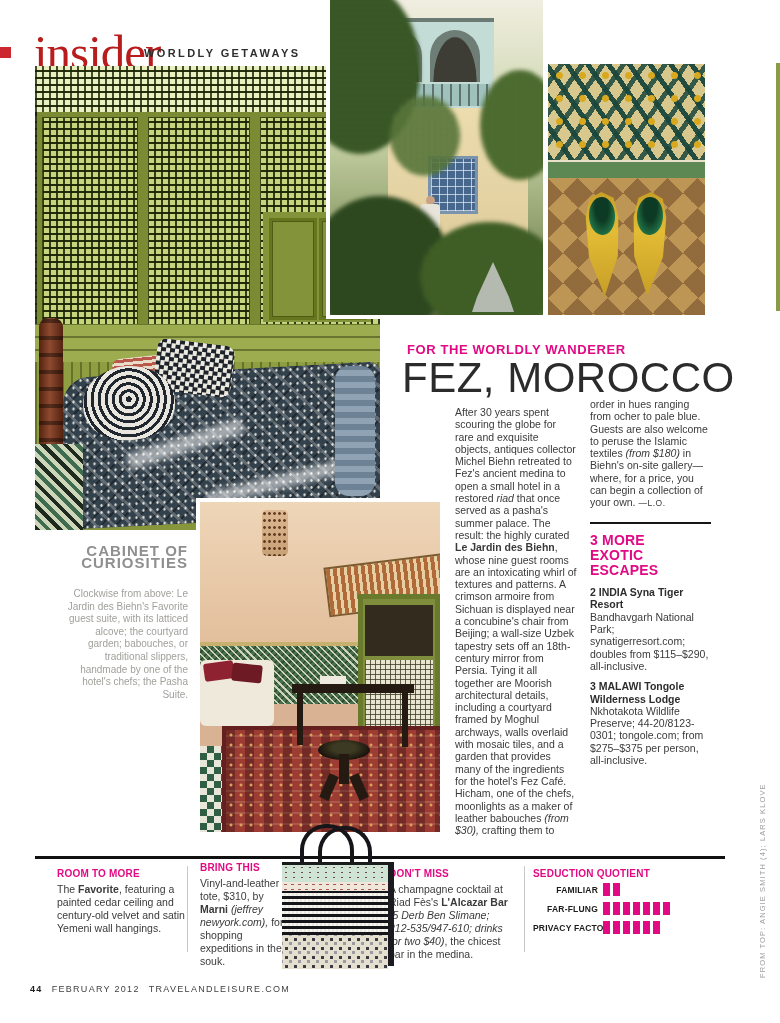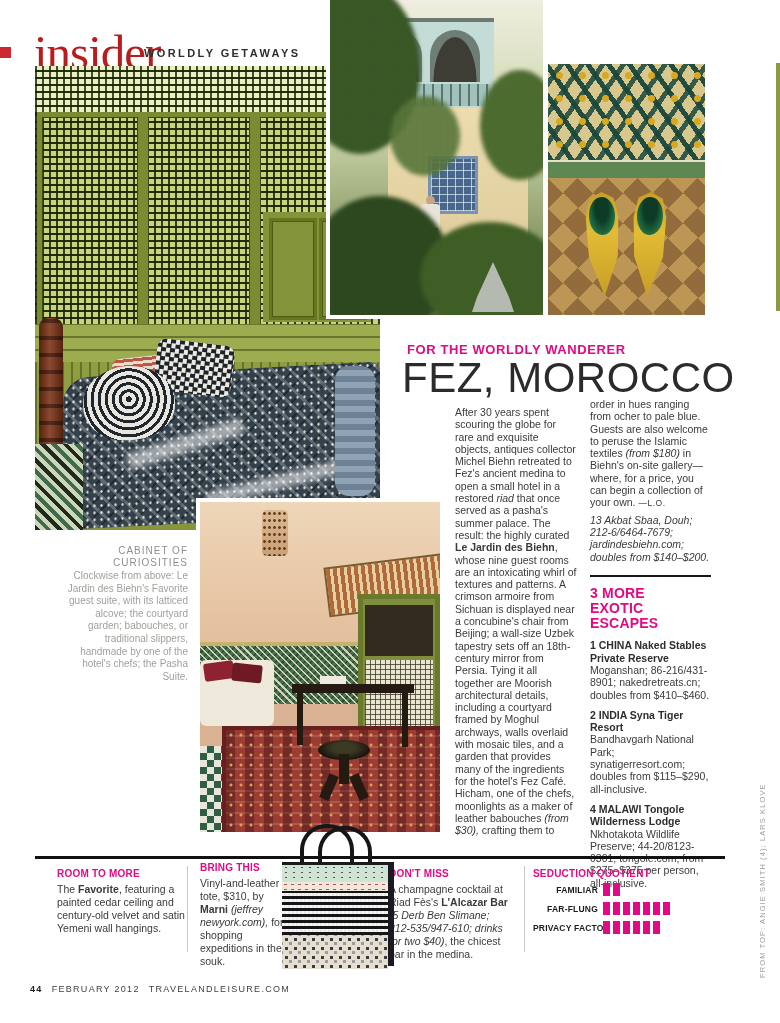--- a/index.html
+++ b/index.html
@@ -131,21 +131,21 @@
   .ri{font-style:italic;}
   .rsc{font-size:8.5px;letter-spacing:.5px;}
   .address{margin-top:4px;font-style:italic;}
   .col2-rule{height:2.5px;background:#151515;margin:12px 0 9px;}
   .esc-head{font-size:14px;line-height:15px;font-weight:bold;letter-spacing:.2px;margin-bottom:8px;width:110px;}
   .esc-item{margin-bottom:8px;}
   .esc-title{font-weight:bold;font-size:10.5px;line-height:12.3px;color:#2d2d2d;}
   .esc-body{font-size:10.5px;line-height:12.3px;color:#3a3a3a;}
 
   .caption{left:62px;top:545px;width:126px;text-align:right;color:#a2a09c;font-size:10px;line-height:12.6px;}
-  .cap-title{font-size:10px;font-weight:normal;letter-spacing:1px;color:#8f8f8f;line-height:12px;margin-bottom:1px;}
+  .cap-title{font-size:15px;font-weight:bold;letter-spacing:1px;color:#8f8f8f;line-height:12px;margin-bottom:19px;}
 
   
   .bot-rule{left:35px;top:856px;width:690px;height:2.5px;background:#111;}
   .vdiv{width:1px;background:#c9c9c9;top:866px;height:86px;}
   .bcol .bh{font-size:10px;font-weight:bold;letter-spacing:.2px;margin-bottom:4px;}
   .bcol .bt{font-size:10.5px;line-height:13px;color:#3a3a3a;}
   .seduction{left:533px;top:868px;width:180px;}
   .sq-head{font-size:10px;font-weight:bold;letter-spacing:.2px;margin-bottom:4px;}
   .sq-row{display:flex;align-items:center;margin-bottom:6px;}
   .sq-label{width:65px;text-align:right;font-size:8.5px;font-weight:bold;color:#1c1c1c;
@@ -252,34 +252,29 @@
   <div class="abs caption">
     <div class="cap-title">CABINET OF CURIOSITIES</div>
     <div>Clockwise from above: Le Jardin des Biehn's Favorite guest suite, with its latticed alcove; the courtyard garden; babouches, or traditional slippers, handmade by one of the hotel's chefs; the Pasha Suite.</div>
   </div>
 
   <div class="abs kicker accent-text" style="color: rgb(226, 10, 132);">FOR THE WORLDLY WANDERER</div>
   <div class="abs headline">FEZ, MOROCCO</div>
   <div class="abs bodycol col1"><span>After 30 years spent scouring the globe for rare and exquisite objects, antiques collector Michel Biehn retreated to Fez's ancient medina to open a small hotel in a restored </span><span class="ri">riad</span><span> that once served as a pasha's summer palace. The result: the highly curated </span><span class="rb">Le Jardin des Biehn</span><span>, whose nine guest rooms are an intoxicating whirl of textures and patterns. A crimson armoire from Sichuan is displayed near a concubine's chair from Beijing; a wall-size Uzbek tapestry sets off an 18th-century mirror from Persia. Tying it all together are Moorish architectural details, including a courtyard framed by Moghul archways, walls overlaid with mosaic tiles, and a garden that provides many of the ingredients for the hotel's Fez Café. Hicham, one of the chefs, moonlights as a maker of leather babouches </span><span class="ri">(from $30),</span><span> crafting them to</span></div>
   <div class="abs bodycol col2">
     <div><span>order in hues ranging from ocher to pale blue. Guests are also welcome to peruse the Islamic textiles </span><span class="ri">(from $180)</span><span> in Biehn's on-site gallery—where, for a price, you can begin a collection of your own. </span><span class="rsc">—L.O.</span></div>
-    <div class="address"><span class="ri">13 Akbat Sbaa, Douh; 212-6/6464-7679; jardindesbiehn.com; doubles from $140–$200.</span></div>
     <div class="col2-rule"></div>
     <div class="esc-head accent-text" style="color: rgb(226, 10, 132);">3 MORE EXOTIC ESCAPES</div>
     <div>
         <div class="esc-item">
-          <div class="esc-title">1 CHINA Naked Stables Private Reserve</div>
-          <div class="esc-body">Moganshan; 86-216/431-8901; nakedretreats.cn; doubles from $410–$460.</div>
-        </div>
-        <div class="esc-item">
           <div class="esc-title">2 INDIA Syna Tiger Resort</div>
           <div class="esc-body">Bandhavgarh National Park; synatigerresort.com; doubles from $115–$290, all-inclusive.</div>
         </div>
         <div class="esc-item">
-          <div class="esc-title">4 MALAWI Tongole Wilderness Lodge</div>
+          <div class="esc-title">3 MALAWI Tongole Wilderness Lodge</div>
           <div class="esc-body">Nkhotakota Wildlife Preserve; 44-20/8123-0301; tongole.com; from $275–$375 per person, all-inclusive.</div>
         </div>
       </div>
   </div>
 
   <div class="abs bot-rule"></div>
   <div class="abs vdiv" style="left:187px;"></div>
   <div class="abs vdiv" style="left:524px;"></div>
 
   <div class="abs bcol" style="left:57px;top:868px;width:128px;">

